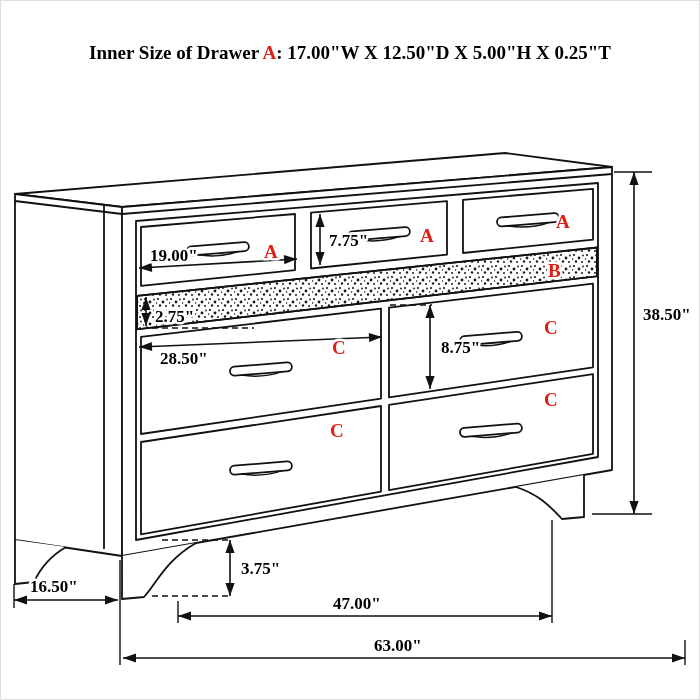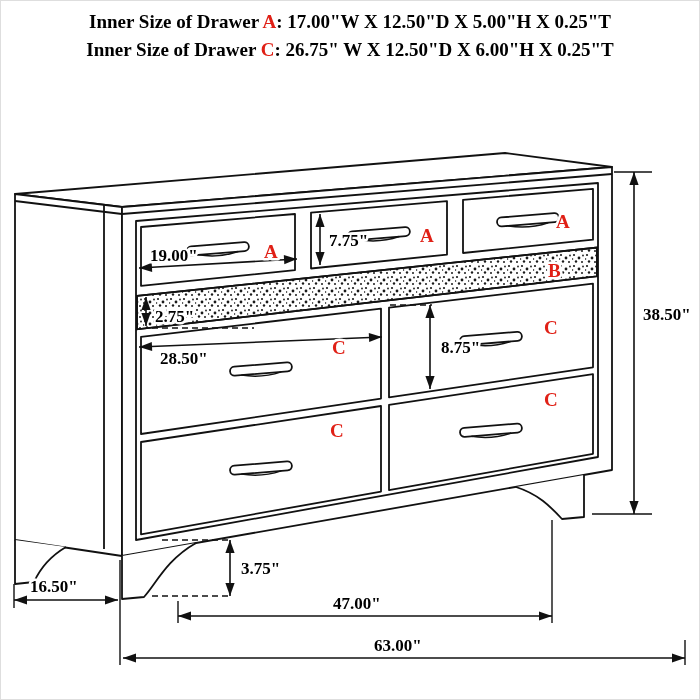--- a/index.html
+++ b/index.html
@@ -2,40 +2,39 @@
 <html style="--red: #e02016;"><head>
 <meta charset="utf-8">
 <style>
   html,body{margin:0;padding:0;background:#ffffff;}
   .page{
     position:relative;width:700px;height:700px;overflow:hidden;
     background:#fff;box-shadow:inset 0 0 0 1px #dedede;
     font-family:"Liberation Serif",serif;
   }
   .spec-header{position:absolute;top:8px;left:0;right:0;text-align:center;}
-  .spec-line{font-weight:bold;font-size:19px;line-height:28px;color:#000;white-space:pre;}
+  .spec-line{font-weight:bold;font-size:19px;line-height:28px;color:#000;white-space:pre;margin-top:31px;}
   .spec-line .red{color:var(--red,#e02016);}
   svg.diagram{position:absolute;left:0;top:0;}
   text.dim{
     font-family:"Liberation Serif",serif;font-weight:bold;font-size:17px;fill:#000;
     paint-order:stroke;stroke:#fff;stroke-width:5px;stroke-linejoin:round;
   }
   text.letter{
     font-family:"Liberation Serif",serif;font-weight:bold;font-size:19px;fill:var(--red,#e02016);
     paint-order:stroke;stroke:#fff;stroke-width:5px;stroke-linejoin:round;
   }
 </style>
 </head>
 <body>
 
 <div class="page">
 
   <header class="spec-header">
     <div class="spec-line"><span>Inner Size of Drawer </span><span class="red">A</span><span>: 17.00"W X 12.50"D X 5.00"H X 0.25"T</span></div>
-    <div class="spec-line"><span>Inner Size of Drawer </span><span class="red">C</span><span>: 26.75" W X 12.50"D X 6.00"H X 0.25"T</span></div>
   </header>
 
   <svg class="diagram" width="700" height="700" viewBox="0 0 700 700">
     <defs>
       <pattern id="speckle" width="13" height="11" patternUnits="userSpaceOnUse">
         <circle cx="2" cy="2" r="1.1" fill="#1a1a1a"></circle>
         <circle cx="7" cy="5" r="1.4" fill="#1a1a1a"></circle>
         <circle cx="11" cy="2.5" r="0.9" fill="#1a1a1a"></circle>
         <circle cx="4" cy="8.5" r="1.2" fill="#1a1a1a"></circle>
         <circle cx="10" cy="9" r="1" fill="#1a1a1a"></circle>

